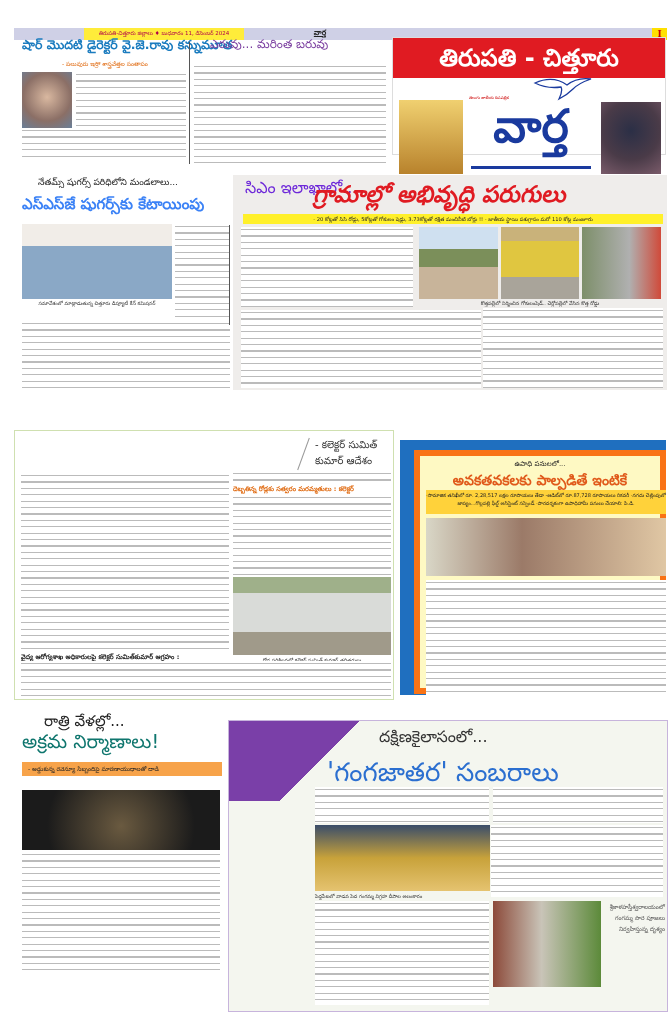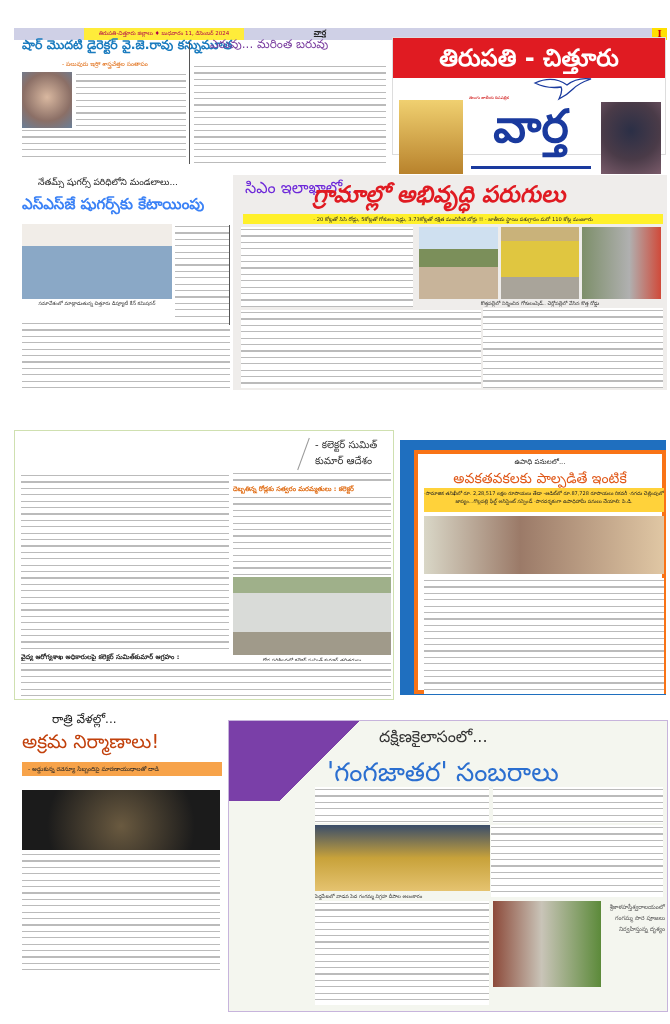--- a/index.html
+++ b/index.html
@@ -59,29 +59,29 @@
 #g-text1{left:6px;top:42px;width:208px;height:180px}
 #g-sub1{left:218px;top:54px;font-size:6.5px;color:#e06a10;font-weight:bold}
 #g-text2{left:218px;top:40px;width:158px;height:12px}
 #g-text3{left:218px;top:64px;width:158px;height:80px}
 #g-sub2{left:6px;top:222px;font-size:6.5px;color:#222;font-weight:bold}
 #g-text4{left:6px;top:230px;width:370px;height:38px}
 #g-photo{left:218px;top:146px;width:158px;height:78px;background:linear-gradient(180deg,#9fb08a 0 20%,#d9dbd8 20% 70%,#a09a8a 70%)}
 #g-cap{left:218px;top:226px;width:158px}
 
 #nbox{left:400px;top:440px;width:266px;height:255px;background:#1f6fbf}
-#n-inner{left:14px;top:10px;width:252px;height:244px;background:#ffffff;border:4px solid #f97316}
+#n-inner{left:14px;top:10px;width:252px;height:244px;background:#fef9c3;border:6px solid #f97316}
 #n-kicker{left:0;top:4px;width:100%;text-align:center;font-size:7px;color:#222}
-#n-head{left:0;top:16px;width:100%;text-align:center;font-size:14px;color:#e0591a;font-weight:normal}
+#n-head{left:0;top:16px;width:100%;text-align:center;font-size:14px;color:#e0591a;font-weight:bold}
 #n-bar{left:6px;top:34px;width:240px;height:24px;background:#ffd23a;font-size:5px;color:#222;text-align:center;line-height:8px;padding-top:1px}
 #n-photo{left:6px;top:62px;width:240px;height:58px;background:linear-gradient(90deg,#d9d7c7,#9b7a68 40%,#e0c7a4)}
 #n-text{left:6px;top:124px;width:240px;height:116px}
 
-#r-kicker{left:52px;top:712px;font-size:12px;color:#222}
-#r-head{left:22px;top:730px;font-size:19px;color:#c2410c}
+#r-kicker{left:44px;top:712px;font-size:15px;color:#222}
+#r-head{left:22px;top:730px;font-size:19px;color:#0f766e}
 #r-bar{left:22px;top:762px;width:200px;height:14px;background:#f7a34a;font-size:6px;color:#222;line-height:14px;padding-left:6px}
 #r-photo{left:22px;top:790px;width:198px;height:60px;background:radial-gradient(circle at 50% 60%,#6a5a40,#1b1b1b 70%)}
 #r-text{left:22px;top:852px;width:198px;height:120px}
 
 #jbox{left:228px;top:720px;width:440px;height:292px;border:1px solid #c7b4dc;background:#f4f6ef}
 #j-tri{left:0;top:0;width:180px;height:80px;background:linear-gradient(135deg,#7a3fa8 0 50%,transparent 50%)}
 #j-side{left:4px;top:4px;font-size:10px;color:#ffe300;line-height:12px;font-weight:bold}
 #j-kicker{left:150px;top:6px;font-size:16px;color:#333}
 #j-head{left:98px;top:36px;font-size:26px;color:#2b6fd0}
 #j-text1{left:86px;top:66px;width:174px;height:118px}

